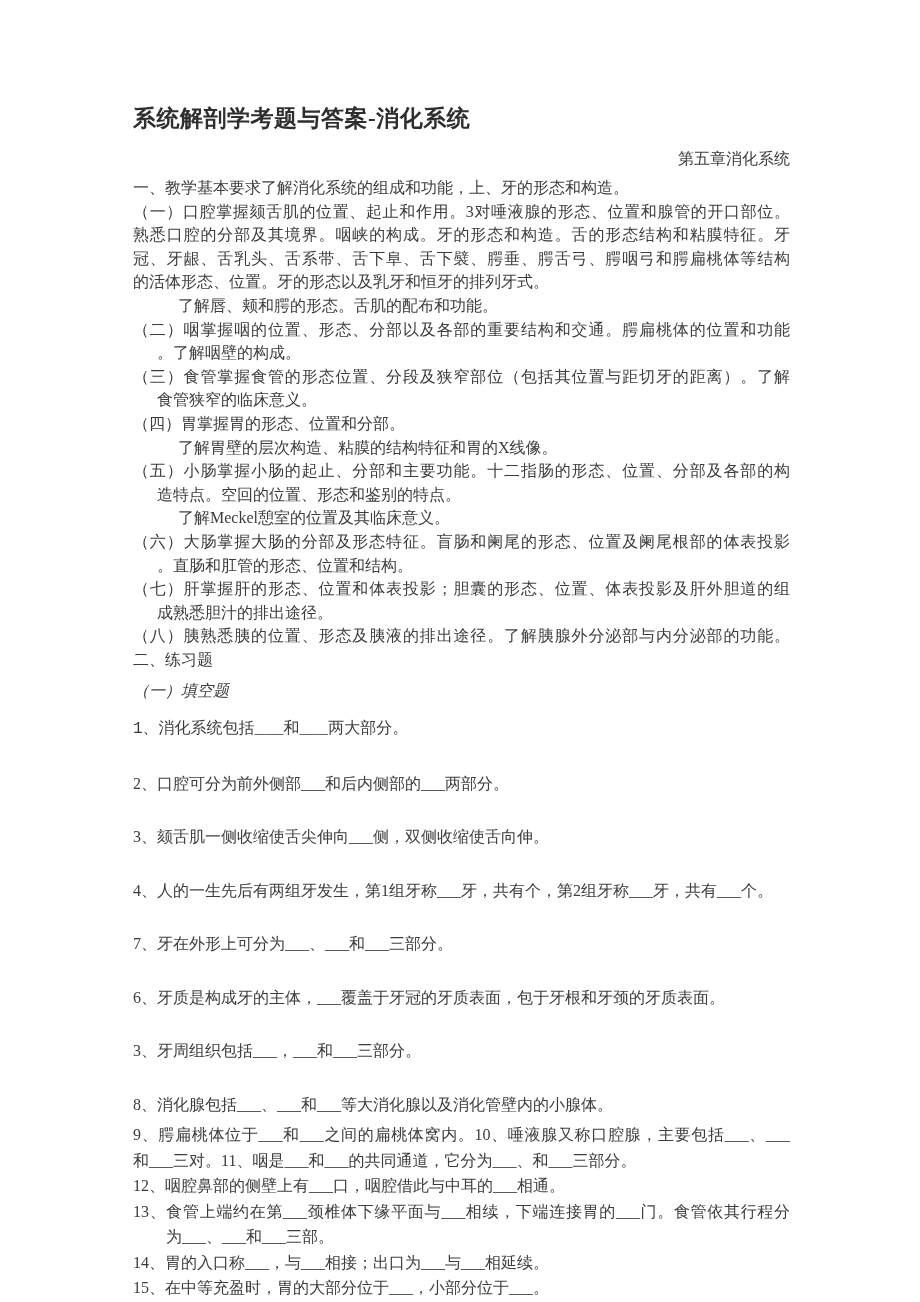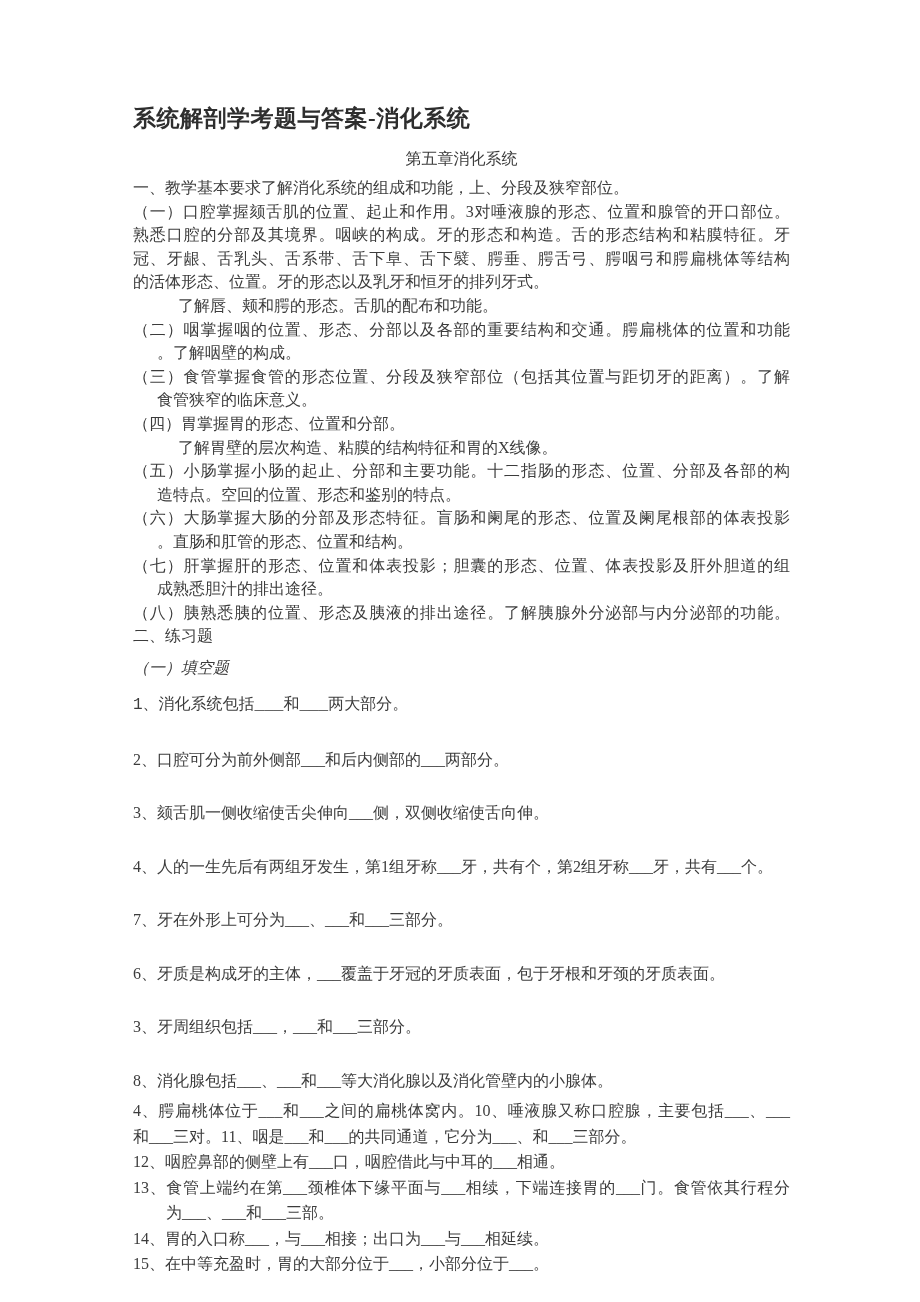--- a/index.html
+++ b/index.html
@@ -21,21 +21,21 @@
   .doc-title {
     font-size: 23px;
     font-weight: 600;
     color: #2e2e2e;
     line-height: 30px;
     margin: 0;
     letter-spacing: 0.5px;
   }
   .chapter-heading {
     margin-top: 14px;
-    text-align: center;
+    text-align: right;
     font-size: 16px;
     line-height: 22px;
     color: #3c3c3c;
   }
   .body-lines { margin-top: 6px; }
   .body-lines .line {
     font-size: 16px;
     line-height: 23.6px;
     white-space: nowrap;
   }
@@ -58,52 +58,53 @@
   .gap-sm { margin-top: 5px; }
 </style>
 </head>
 <body>
 
 <div class="page">
   <div class="content">
     <h1 class="doc-title">系统解剖学考题与答案-消化系统</h1>
     <div class="chapter-heading">第五章消化系统</div>
     <div class="body-lines" id="body-lines">
-        <div class="line">一、教学基本要求了解消化系统的组成和功能，上、分段及狭窄部位。</div>
+        <div class="line">一、教学基本要求了解消化系统的组成和功能，上、牙的形态和构造。</div>
         <div class="line jst">（一）口腔掌握颏舌肌的位置、起止和作用。3对唾液腺的形态、位置和腺管的开口部位。</div>
         <div class="line jst">熟悉口腔的分部及其境界。咽峡的构成。牙的形态和构造。舌的形态结构和粘膜特征。牙</div>
         <div class="line jst">冠、牙龈、舌乳头、舌系带、舌下阜、舌下襞、腭垂、腭舌弓、腭咽弓和腭扁桃体等结构</div>
         <div class="line">的活体形态、位置。牙的形态以及乳牙和恒牙的排列牙式。</div>
         <div class="line ind-2">了解唇、颊和腭的形态。舌肌的配布和功能。</div>
         <div class="line jst">（二）咽掌握咽的位置、形态、分部以及各部的重要结构和交通。腭扁桃体的位置和功能</div>
         <div class="line ind-1">。了解咽壁的构成。</div>
         <div class="line jst">（三）食管掌握食管的形态位置、分段及狭窄部位（包括其位置与距切牙的距离）。了解</div>
         <div class="line ind-1">食管狭窄的临床意义。</div>
         <div class="line">（四）胃掌握胃的形态、位置和分部。</div>
         <div class="line ind-2">了解胃壁的层次构造、粘膜的结构特征和胃的X线像。</div>
         <div class="line jst">（五）小肠掌握小肠的起止、分部和主要功能。十二指肠的形态、位置、分部及各部的构</div>
         <div class="line ind-1">造特点。空回的位置、形态和鉴别的特点。</div>
+        <div class="line ind-2">了解Meckel憩室的位置及其临床意义。</div>
         <div class="line jst">（六）大肠掌握大肠的分部及形态特征。盲肠和阑尾的形态、位置及阑尾根部的体表投影</div>
         <div class="line ind-1">。直肠和肛管的形态、位置和结构。</div>
         <div class="line jst">（七）肝掌握肝的形态、位置和体表投影；胆囊的形态、位置、体表投影及肝外胆道的组</div>
         <div class="line ind-1">成熟悉胆汁的排出途径。</div>
         <div class="line jst">（八）胰熟悉胰的位置、形态及胰液的排出途径。了解胰腺外分泌部与内分泌部的功能。</div>
         <div class="line">二、练习题</div>
         <div class="line gap-md">（一）填空题</div>
       </div>
     <div class="q-lines" id="question-lines">
         <div class="line gap-xl">1、消化系统包括___和___两大部分。</div>
         <div class="line gap-lg">2、口腔可分为前外侧部___和后内侧部的___两部分。</div>
         <div class="line gap-lg">3、颏舌肌一侧收缩使舌尖伸向___侧，双侧收缩使舌向伸。</div>
         <div class="line gap-lg">4、人的一生先后有两组牙发生，第1组牙称___牙，共有个，第2组牙称___牙，共有___个。</div>
         <div class="line gap-lg">7、牙在外形上可分为___、___和___三部分。</div>
         <div class="line gap-lg">6、牙质是构成牙的主体，___覆盖于牙冠的牙质表面，包于牙根和牙颈的牙质表面。</div>
         <div class="line gap-lg">3、牙周组织包括___，___和___三部分。</div>
         <div class="line gap-lg">8、消化腺包括___、___和___等大消化腺以及消化管壁内的小腺体。</div>
-        <div class="line jst gap-sm">4、腭扁桃体位于___和___之间的扁桃体窝内。10、唾液腺又称口腔腺，主要包括___、___</div>
+        <div class="line jst gap-sm">9、腭扁桃体位于___和___之间的扁桃体窝内。10、唾液腺又称口腔腺，主要包括___、___</div>
         <div class="line">和___三对。11、咽是___和___的共同通道，它分为___、和___三部分。</div>
         <div class="line">12、咽腔鼻部的侧壁上有___口，咽腔借此与中耳的___相通。</div>
         <div class="line jst">13、食管上端约在第___颈椎体下缘平面与___相续，下端连接胃的___门。食管依其行程分</div>
         <div class="line ind-3">为___、___和___三部。</div>
         <div class="line">14、胃的入口称___，与___相接；出口为___与___相延续。</div>
         <div class="line">15、在中等充盈时，胃的大部分位于___，小部分位于___。</div>
       </div>
   </div>
 </div>
 

